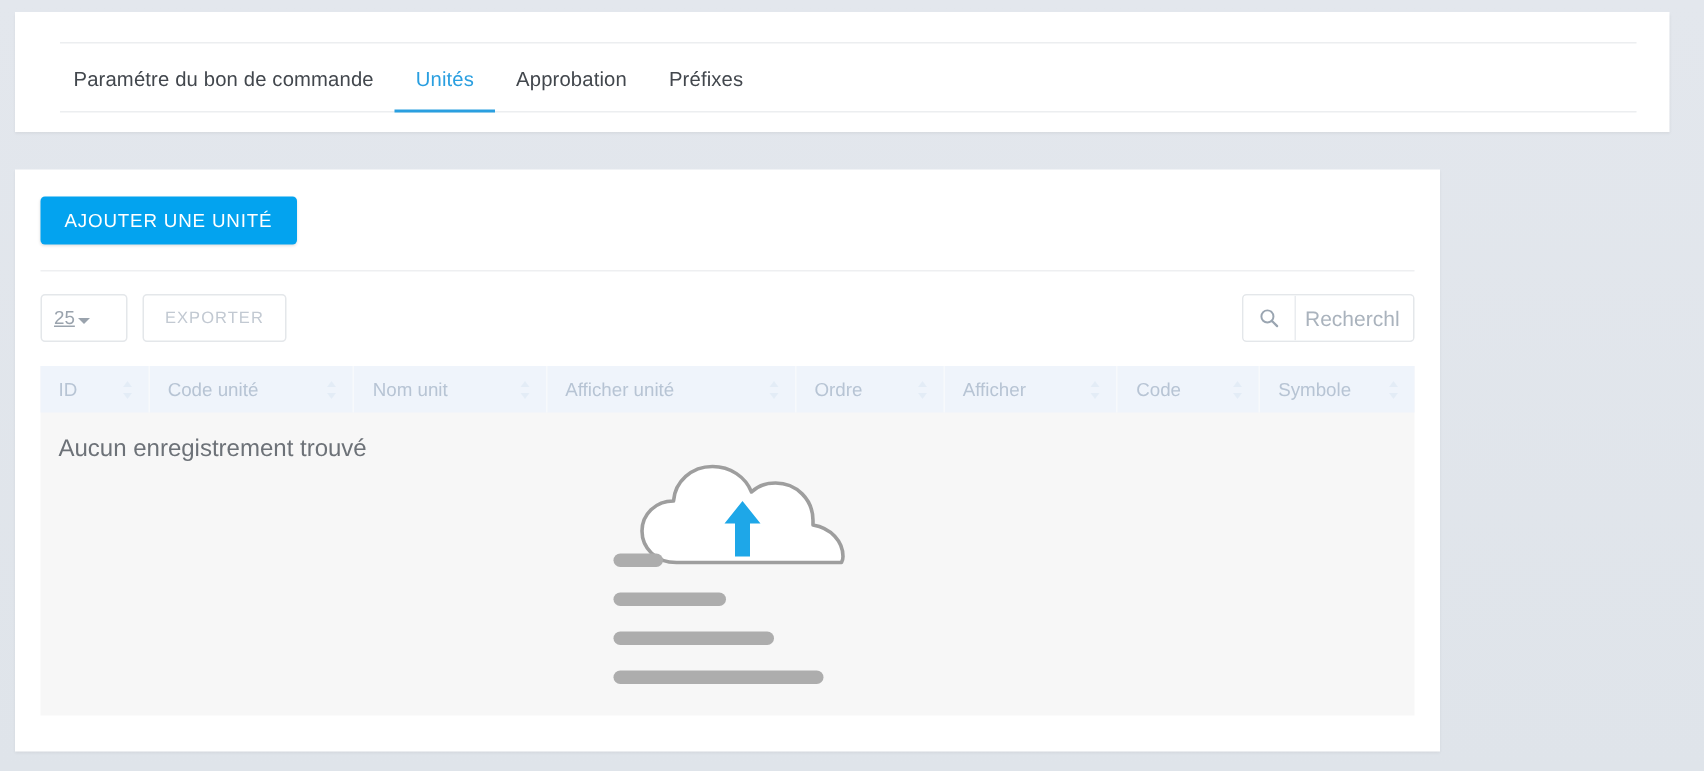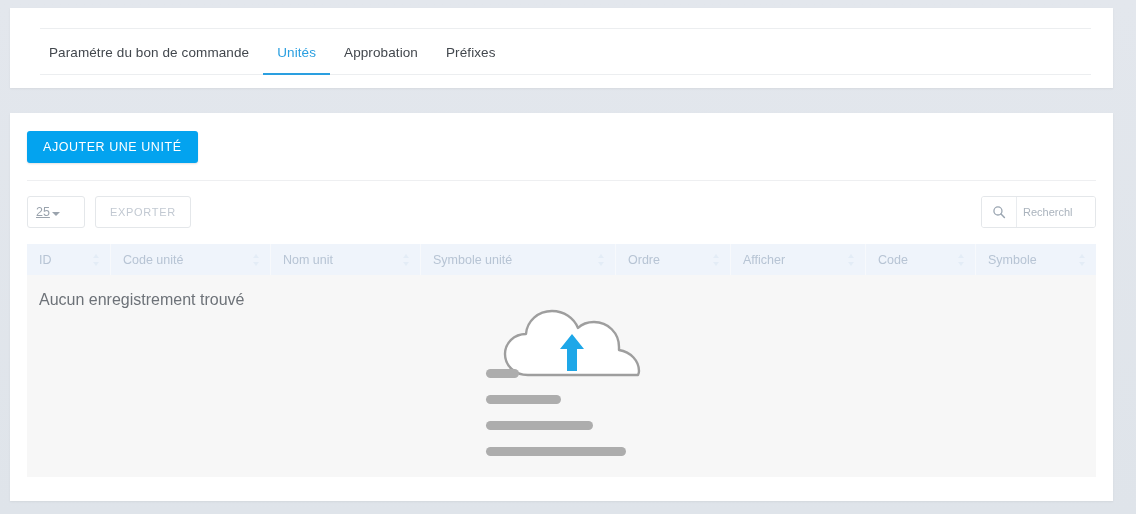--- a/index.html
+++ b/index.html
@@ -76,21 +76,21 @@
     bottom: 0;
     height: 2px;
     background: #2a9fe0;
   }
 
   
   .card-main {
     position: absolute;
     left: 10px;
     top: 113px;
-    width: 1103px;
+    width: 950px;
     height: 388px;
     background: #ffffff;
     box-shadow: 0 1px 2px rgba(0,0,0,0.06);
   }
 
   .btn-add {
     position: absolute;
     left: 17px;
     top: 18px;
     height: 32px;
@@ -182,21 +182,21 @@
     align-items: center;
     justify-content: center;
     border-right: 1px solid #e9ecef;
     cursor: pointer;
     background: #fff;
   }
   .search-input {
     width: 66px;
     border: none;
     outline: none;
-    font-size: 11px;
+    font-size: 14px;
     color: #7f1d1d;
     font-family: "Liberation Sans", sans-serif;
     padding: 0 6px;
     background: #fff;
   }
   .search-input::placeholder { color: #aab3bd; }
 
   
   .table-zone {
     position: absolute;
@@ -343,21 +343,21 @@
             </span>
         </div>
         <div class="th" style="width:150px">
           <span>Nom unit</span>
           <span class="sorticon">
               <i class="up"></i>
               <i class="dn"></i>
             </span>
         </div>
         <div class="th" style="width:195px">
-          <span>Symbole unité</span>
+          <span>Afficher unité</span>
           <span class="sorticon">
               <i class="up"></i>
               <i class="dn"></i>
             </span>
         </div>
         <div class="th" style="width:115px">
           <span>Ordre</span>
           <span class="sorticon">
               <i class="up"></i>
               <i class="dn"></i>

